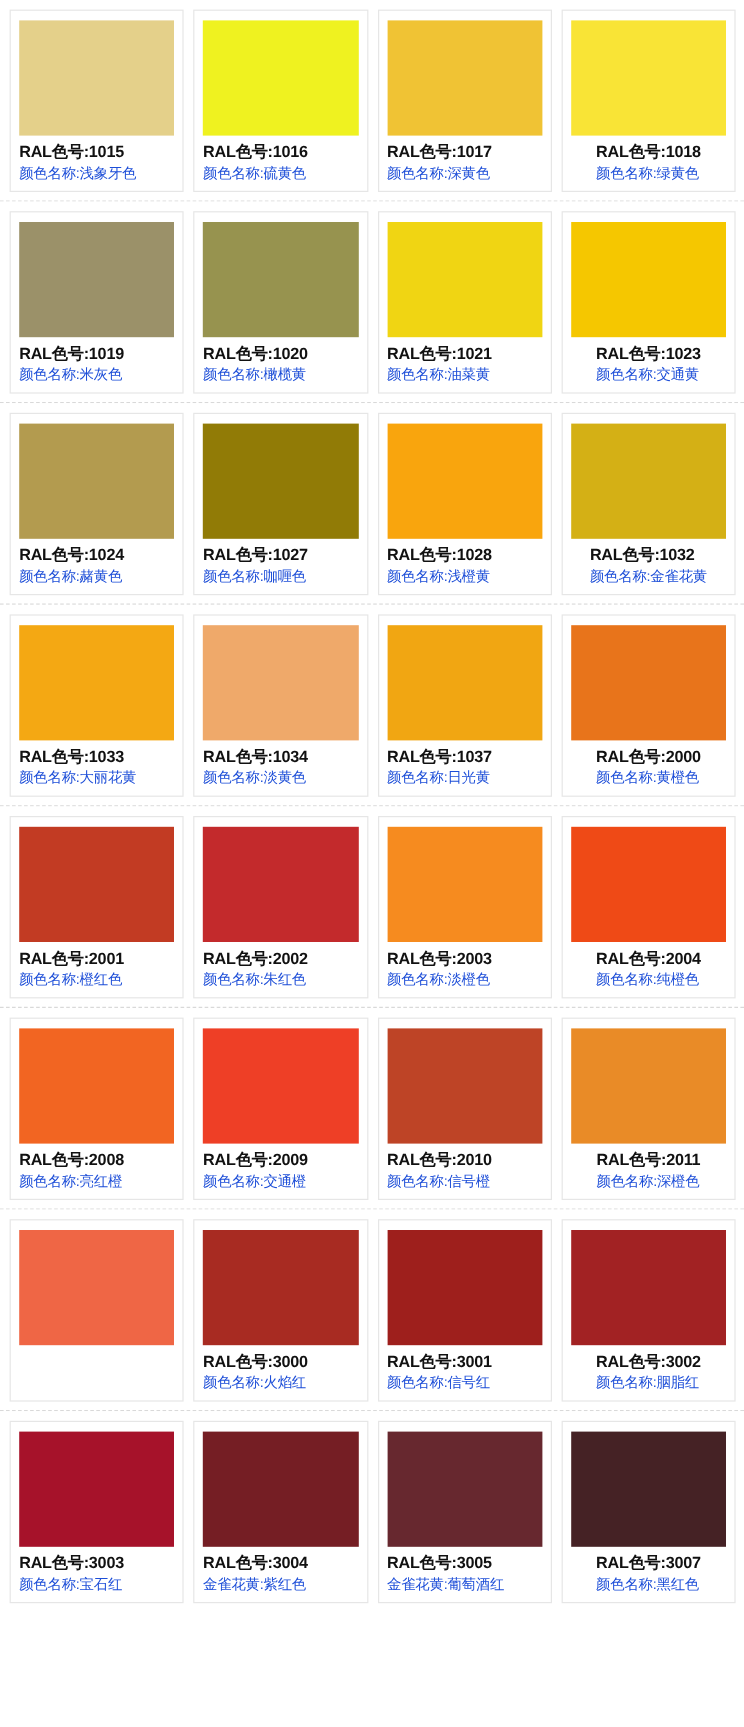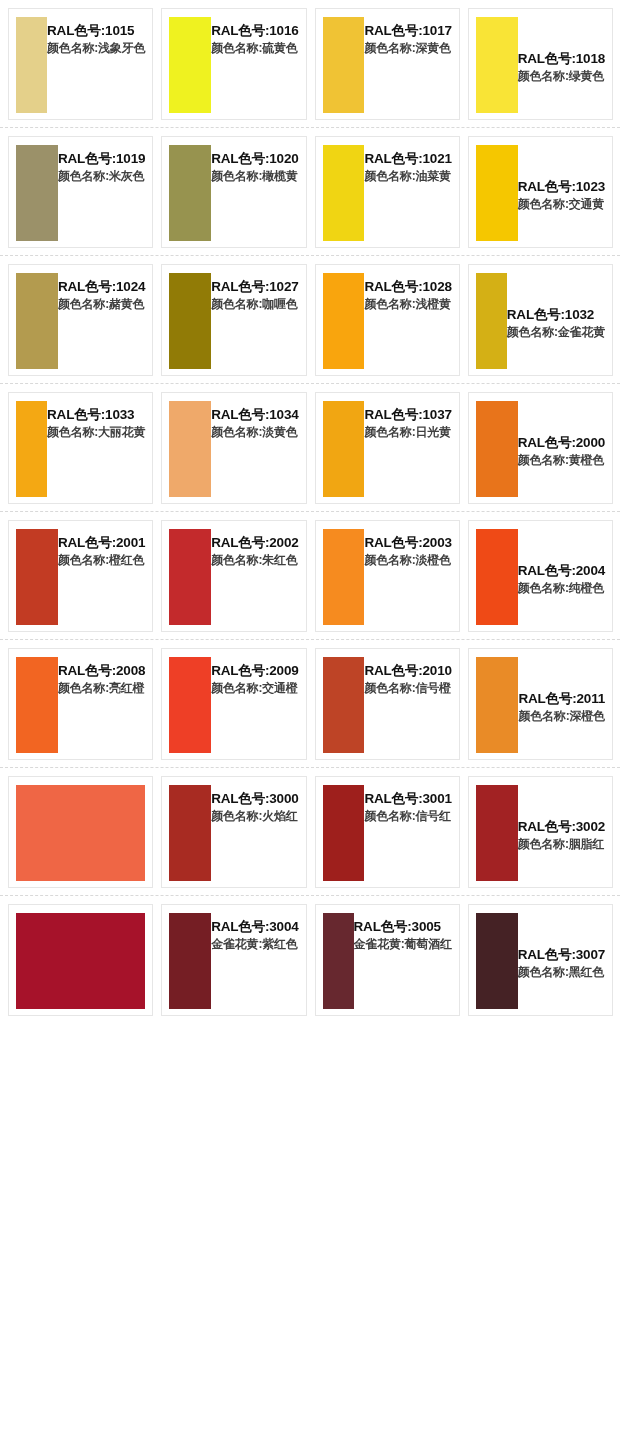--- a/index.html
+++ b/index.html
@@ -28,21 +28,21 @@
   .swatch-row:last-child {
     border-bottom: none;
   }
   .color-card {
     width: 148px;
     margin-left: 8px;
     background: #ffffff;
     border: 1px solid #e6e6e6;
     padding: 8px 7px 6px 7px;
     display: flex;
-    flex-direction: row;
+    flex-direction: column;
   }
   .color-card:last-child {
     margin-right: 7px;
     align-items: center;
   }
   .color-swatch {
     width: 100%;
     height: 96px;
     display: block;
   }
@@ -52,22 +52,22 @@
   .ral-code {
     font-size: 13.5px;
     font-weight: bold;
     color: #111111;
     line-height: 18px;
     white-space: nowrap;
     letter-spacing: -0.2px;
   }
   .color-name {
     font-size: 12px;
-    font-weight: bold;
-    color: #404040;
+    font-weight: normal;
+    color: #1d4ed8;
     line-height: 17px;
     white-space: nowrap;
     letter-spacing: -0.2px;
   }
 </style>
 </head>
 <body>
 
 <div id="color-chart">
     <div class="swatch-row">
@@ -272,20 +272,24 @@
         <div class="color-swatch" style="background-color: rgb(162, 34, 35);"></div>
         <div class="card-labels">
           <div class="ral-code">RAL色号:3002</div>
           <div class="color-name">颜色名称:胭脂红</div>
         </div>
       </div>
     </div>
     <div class="swatch-row">
       <div class="color-card">
         <div class="color-swatch" style="background-color: rgb(166, 18, 42);"></div>
+        <div class="card-labels">
+          <div class="ral-code">RAL色号:3003</div>
+          <div class="color-name">颜色名称:宝石红</div>
+        </div>
       </div>
       <div class="color-card">
         <div class="color-swatch" style="background-color: rgb(117, 30, 36);"></div>
         <div class="card-labels">
           <div class="ral-code">RAL色号:3004</div>
           <div class="color-name">金雀花黄:紫红色</div>
         </div>
       </div>
       <div class="color-card">
         <div class="color-swatch" style="background-color: rgb(103, 40, 47);"></div>

